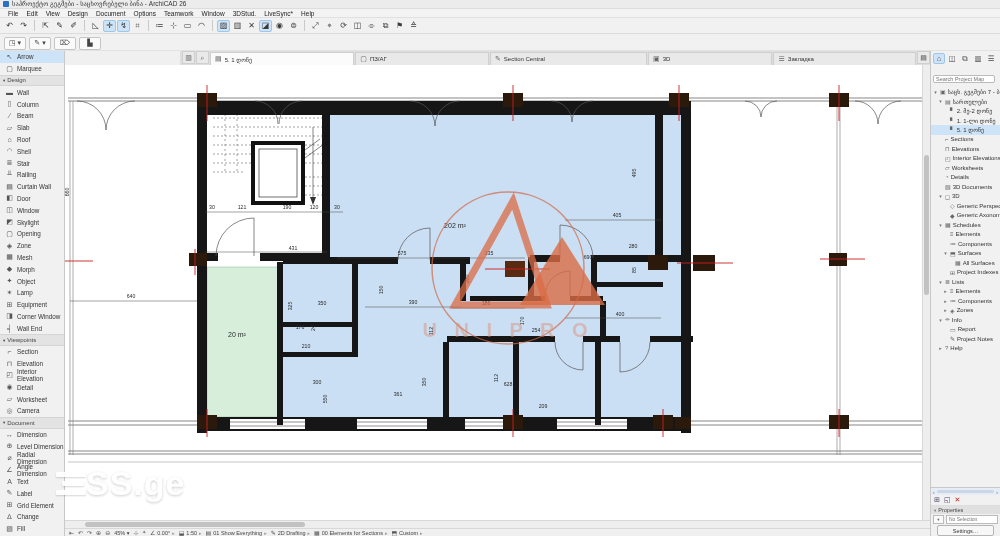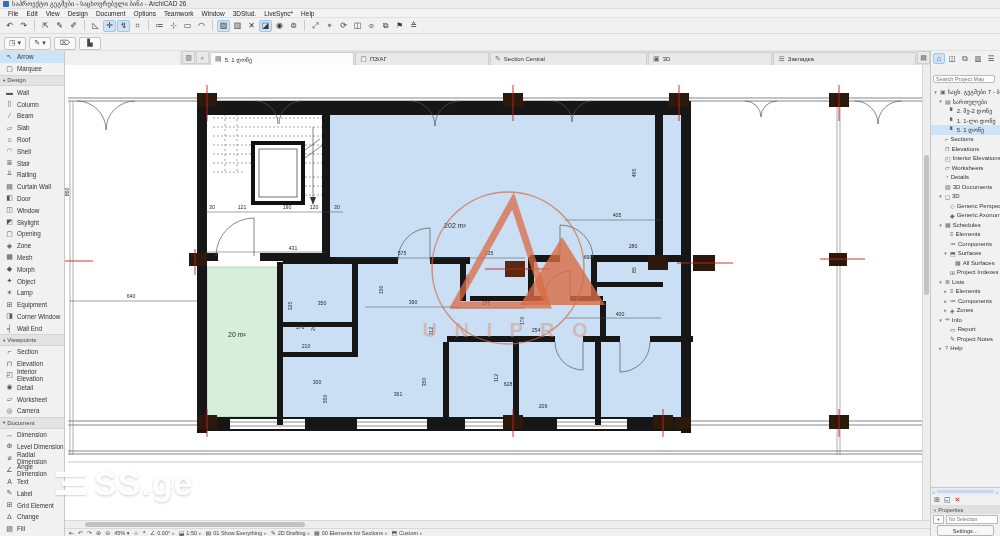--- a/index.html
+++ b/index.html
@@ -58,21 +58,21 @@
   #sp-row{height:10px;display:flex;align-items:center;gap:2px;padding:0 2px;}
   #sp-row .dd{width:9px;height:7px;border:1px solid #bbb;background:#fafafa;font-size:4.5px;display:flex;align-items:center;justify-content:center;color:#666;}
   #sp-row .fld{flex:1;height:7px;border:1px solid #bbb;background:#fff;font-size:5px;display:flex;align-items:center;padding:0 2px;color:#777;overflow:hidden;white-space:nowrap;}
   #sp-btn{height:9px;margin:1px 6px;border:1px solid #b5b5b5;background:#f7f7f7;border-radius:2px;display:flex;align-items:center;justify-content:center;font-size:5.5px;color:#333;}
   
   #statusbar{position:absolute;left:65px;top:528px;width:865px;height:8px;background:#f0f0f0;border-top:1px solid #d8d8d8;display:flex;align-items:center;font-size:5.5px;color:#444;padding-left:4px;box-sizing:border-box;gap:4px;white-space:nowrap;overflow:hidden;}
   #statusbar .sic{font-size:6px;color:#555;}
   .seg{display:flex;align-items:center;gap:2px;}
   .seg .chev{color:#999;font-size:5px;}
   
-  #ssge{position:absolute;left:56px;top:464px;display:flex;align-items:center;gap:8px;z-index:30;pointer-events:none;opacity:.92;}
+  #ssge{position:absolute;left:56px;top:464px;display:flex;align-items:center;z-index:30;pointer-events:none;opacity:.92;}
   #ssbars{display:flex;flex-direction:column;gap:4px;align-items:flex-start;}
   #ssbars div{height:5px;background:#fff;border-radius:1px;box-shadow:0 1px 2px rgba(0,0,0,.18);}
   #ssge .sstxt{font-size:34px;font-weight:bold;color:#ffffff;text-shadow:0 1px 3px rgba(0,0,0,.22);letter-spacing:1px;}
   svg text{font-family:"Liberation Sans",sans-serif;}
 </style>
 </head>
 <body>
 <div id="app">
 
   <div id="titlebar">

